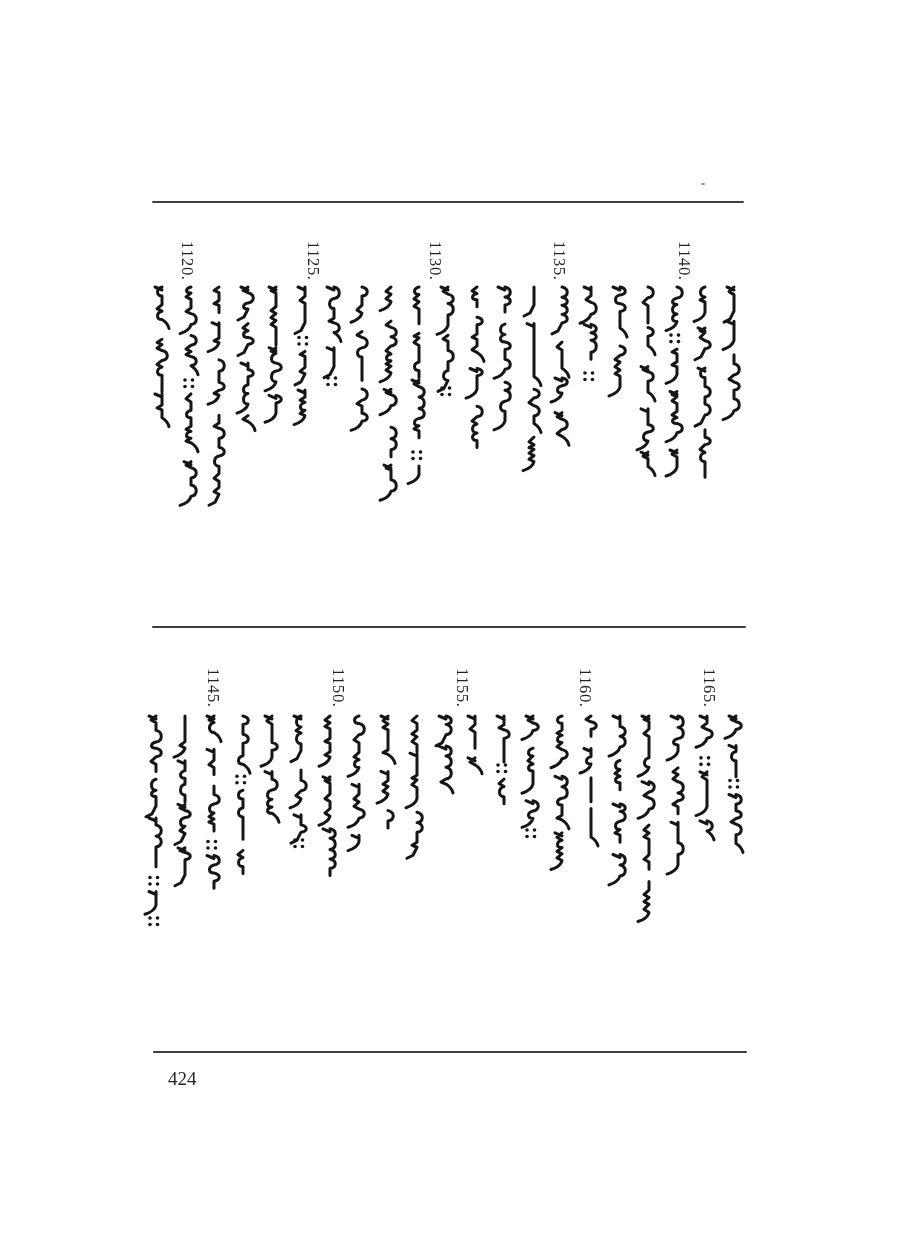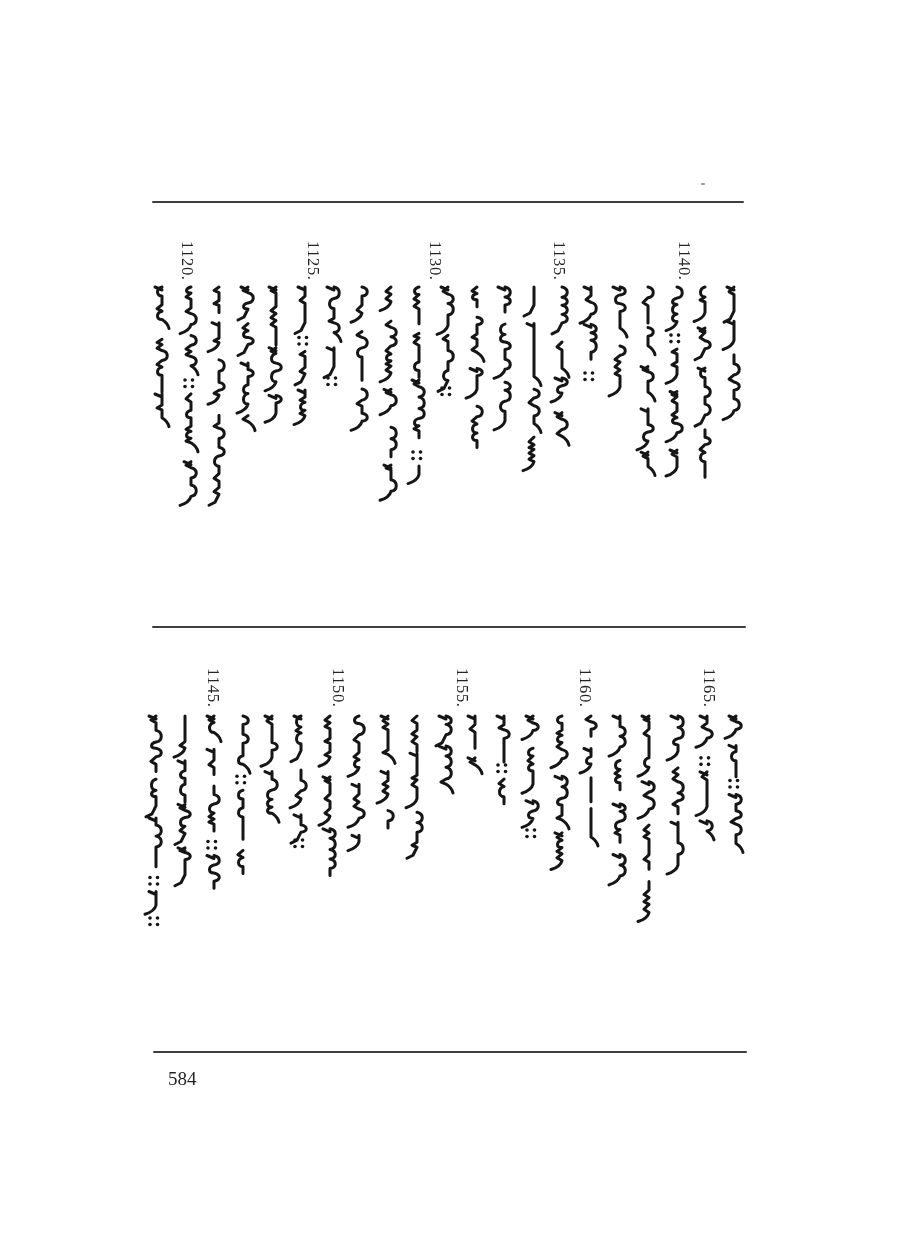--- a/index.html
+++ b/index.html
@@ -39,21 +39,21 @@
     overflow:visible;
   }
   .speck{
     position:absolute;width:4px;height:2px;background:#9a9a9a;border-radius:1px;
   }
 </style>
 </head>
 <body>
 
 <div class="page">
-  <span class="folio" style="left: 168px; top: 1069px; color: rgb(36, 36, 36);">584</span>
+  <span class="folio" style="left: 168px; top: 1069px; color: rgb(36, 36, 36);">424</span>
 <div class="rule" style="left: 152px; top: 201px; width: 592px; background: rgb(62, 62, 62);"></div>
     <div class="rule" style="left: 152px; top: 626px; width: 594px; background: rgb(62, 62, 62);"></div>
     <div class="rule" style="left: 153px; top: 1051px; width: 594px; background: rgb(62, 62, 62);"></div>
     <div class="speck" style="left: 701px; top: 183px;"></div>
     <div class="vnum" style="left: 195px; top: 241px; color: rgb(36, 36, 36);">1120.</div>
     <div class="vnum" style="left: 321px; top: 241px; color: rgb(36, 36, 36);">1125.</div>
     <div class="vnum" style="left: 443px; top: 241px; color: rgb(36, 36, 36);">1130.</div>
     <div class="vnum" style="left: 567px; top: 241px; color: rgb(36, 36, 36);">1135.</div>
     <div class="vnum" style="left: 692px; top: 241px; color: rgb(36, 36, 36);">1140.</div>
     <svg class="col-svg" width="30" height="158" viewBox="0 0 30 158" style="left: 147px; top: 287px;">

